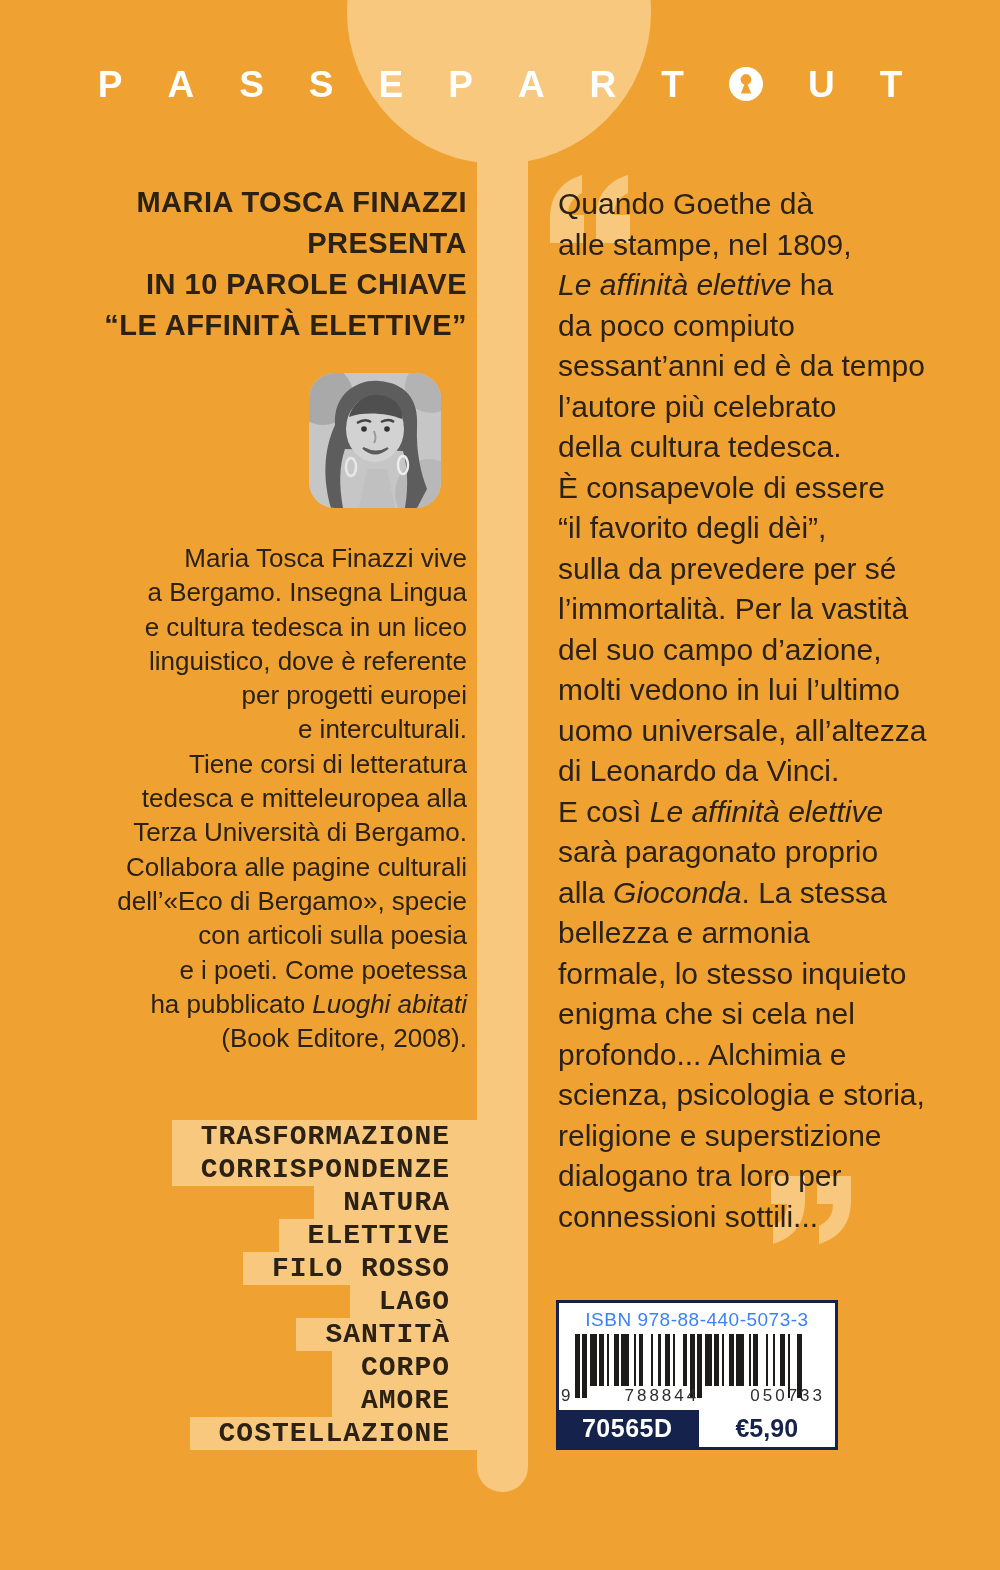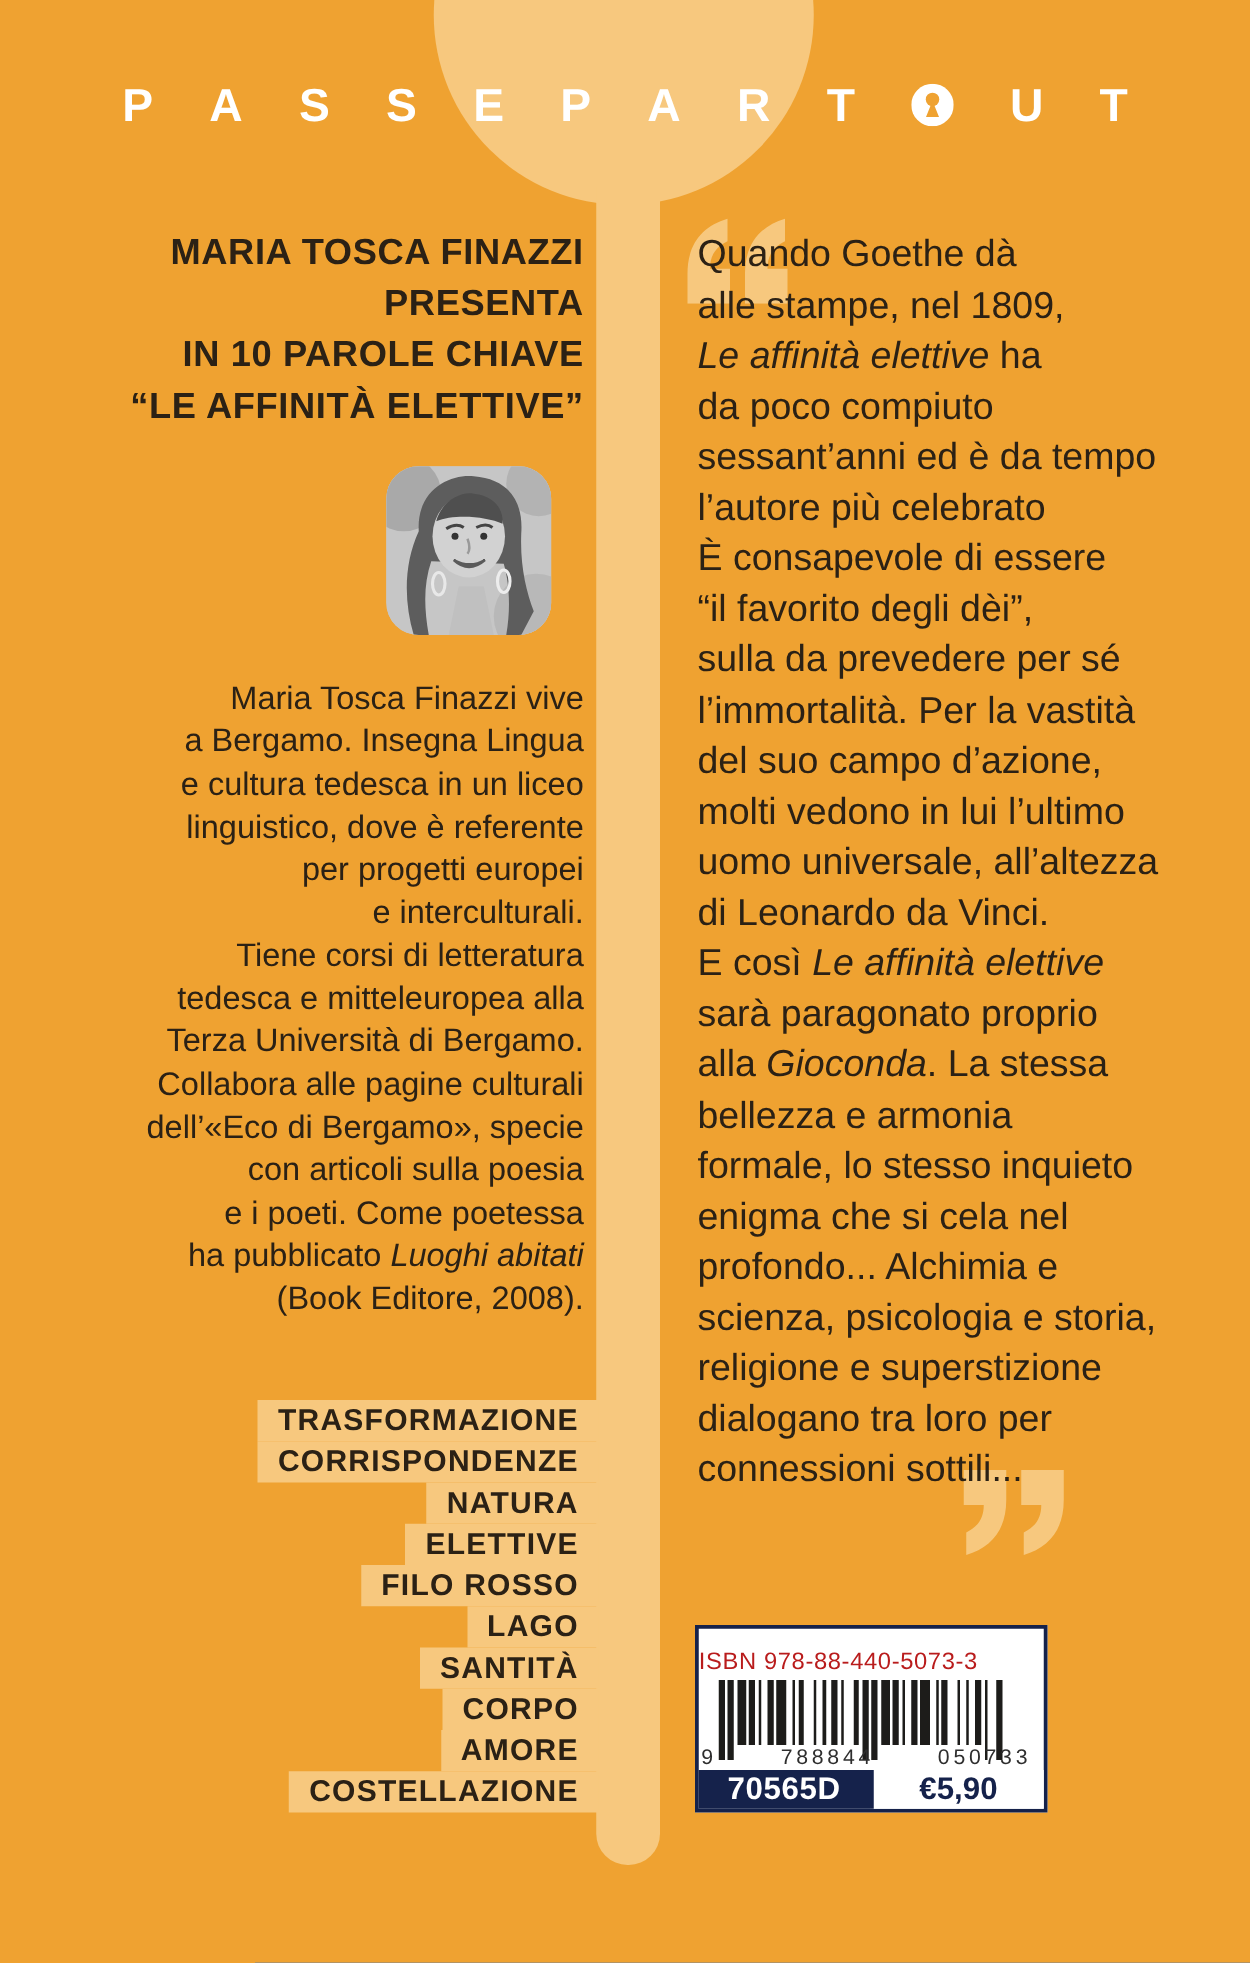--- a/index.html
+++ b/index.html
@@ -38,39 +38,39 @@
   }
   .bio{
     position:absolute;top:541px;right:533px;width:450px;text-align:right;
     font-weight:500;font-size:26px;line-height:34.3px;white-space:nowrap;z-index:2;
   }
   .keywords{
     position:absolute;top:1120px;right:521px;
     display:flex;flex-direction:column;align-items:flex-end;z-index:2;
   }
   .keyword{
-    height:33px;display:flex;align-items:center;padding:0 16px;
-    background:var(--light);font-weight:700;font-size:24px;letter-spacing:1px;white-space:nowrap;
+    height:33px;display:flex;align-items:center;padding:0 29px;
+    background:var(--light);font-weight:700;font-size:28px;letter-spacing:1px;white-space:nowrap;font-family:Liberation Mono, monospace;
   }
   
   .quote-col{
     position:absolute;left:558px;top:184px;width:430px;
     font-weight:500;font-size:30px;line-height:40.5px;white-space:nowrap;z-index:2;
   }
   .quote-mark{position:absolute;z-index:1;}
   .quote-mark path{fill:var(--light);}
   .quote-open{left:538px;top:173px;}
   .quote-close{left:763px;top:1176px;}
   
   .barcode{
     position:absolute;left:556px;top:1300px;width:282px;height:150px;
     background:var(--white);border:3px solid var(--navy);
     display:flex;flex-direction:column;z-index:2;
   }
-  .isbn-label{text-align:left;font-size:19px;color:#b91c1c;margin-top:16px;letter-spacing:0.5px;}
+  .isbn-label{text-align:center;font-size:19px;color:#3b82f6;margin-top:6px;letter-spacing:0.5px;}
   .bars{display:flex;align-items:flex-start;height:64px;margin:3px 16px 0;}
   .bars span{display:block;height:52px;}
   .bars span.bar{background:#1d1c1a;}
   .bars span.guard{height:64px;}
   .digits{display:flex;justify-content:space-between;padding:0 10px 0 2px;margin-top:-12px;font-size:17px;color:#2e2e2e;letter-spacing:3px;}
   .price-row{margin-top:auto;height:37px;display:flex;}
   .code-cell{flex:1;background:var(--navy);color:var(--white);font-weight:700;font-size:25px;display:flex;align-items:center;justify-content:center;letter-spacing:0.5px;}
   .price-cell{flex:1;background:var(--white);color:var(--navy);font-weight:700;font-size:25px;display:flex;align-items:center;justify-content:center;border-left:3px solid var(--navy);}
   i{font-style:italic;}
 </style>
@@ -167,20 +167,21 @@
     </g>
   </svg>
 
   <div class="quote-col" id="quote">
       <div class="tline"><span>Quando Goethe dà</span></div>
       <div class="tline"><span>alle stampe, nel 1809,</span></div>
       <div class="tline"><i>Le affinità elettive</i><span> ha</span></div>
       <div class="tline"><span>da poco compiuto</span></div>
       <div class="tline"><span>sessant’anni ed è da tempo</span></div>
       <div class="tline"><span>l’autore più celebrato</span></div>
+      <div class="tline"><span>della cultura tedesca.</span></div>
       <div class="tline"><span>È consapevole di essere</span></div>
       <div class="tline"><span>“il favorito degli dèi”,</span></div>
       <div class="tline"><span>sulla da prevedere per sé</span></div>
       <div class="tline"><span>l’immortalità. Per la vastità</span></div>
       <div class="tline"><span>del suo campo d’azione,</span></div>
       <div class="tline"><span>molti vedono in lui l’ultimo</span></div>
       <div class="tline"><span>uomo universale, all’altezza</span></div>
       <div class="tline"><span>di Leonardo da Vinci.</span></div>
       <div class="tline"><span>E così </span><i>Le affinità elettive</i></div>
       <div class="tline"><span>sarà paragonato proprio</span></div>

